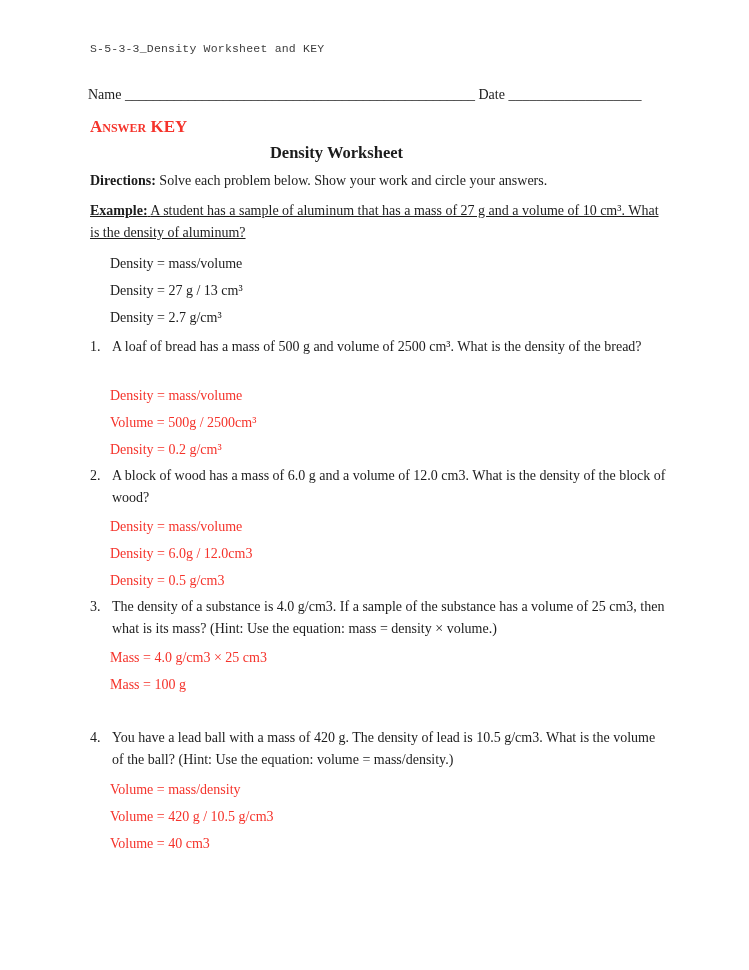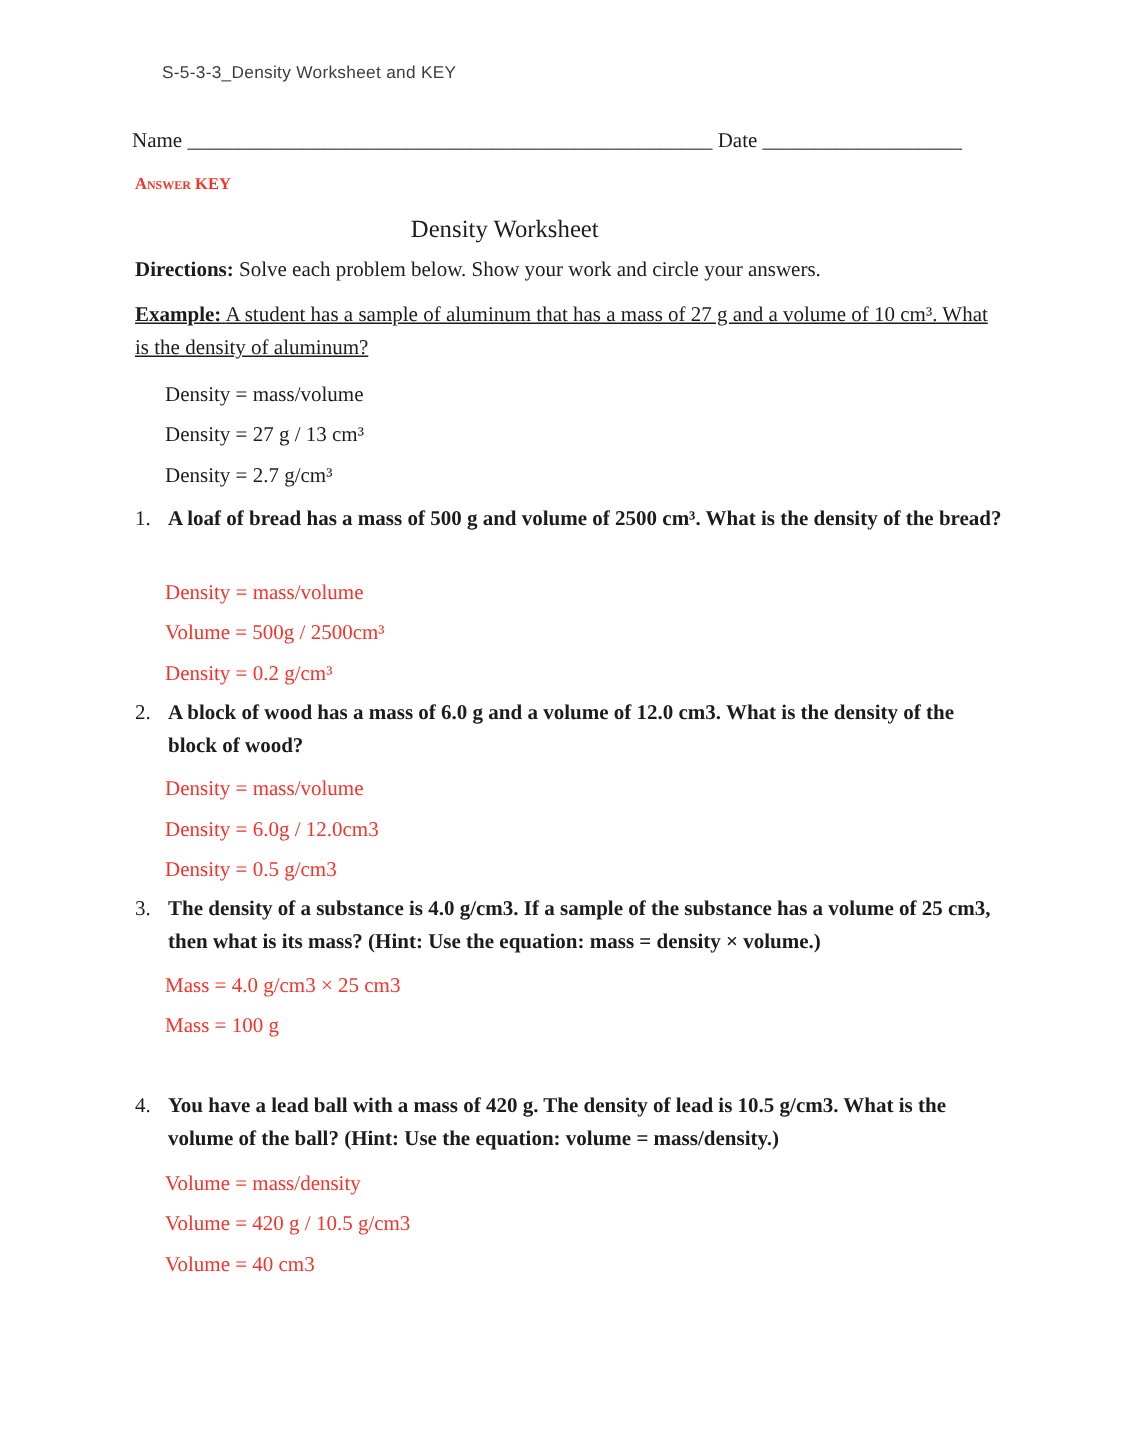--- a/index.html
+++ b/index.html
@@ -17,56 +17,56 @@
     position: relative;
     width: 749px;
     height: 970px;
     background: #ffffff;
     font-family: "Liberation Serif", serif;
     color: var(--text);
     overflow: hidden;
   }
   .doc-header {
     position: absolute;
-    left: 108px;
+    left: 90px;
     top: 41px;
-    font-family: Liberation Sans, sans-serif;
+    font-family: Liberation Mono, monospace;
     font-size: 11.5px;
     line-height: 16px;
     color: var(--header-gray);
     letter-spacing: 0.2px;
   }
   .name-date {
     position: absolute;
     left: 88px;
     top: 85px;
     font-size: 14px;
     line-height: 20px;
     white-space: nowrap;
   }
   .underline-chars {
     letter-spacing: 0px;
   }
   .answer-key {
     position: absolute;
     left: 90px;
     top: 117px;
-    font-size: 11px;
+    font-size: 17px;
     font-weight: bold;
     color: var(--answer-red);
   }
   .answer-key .sc { font-variant: small-caps; }
   .title {
     position: absolute;
     left: 0;
     top: 143px;
     width: 673px;
     text-align: center;
     font-size: 16.5px;
-    font-weight: normal;
+    font-weight: bold;
     line-height: 20px;
   }
   .directions {
     position: absolute;
     left: 90px;
     top: 170px;
     width: 580px;
     font-size: 14px;
     line-height: 22px;
   }
@@ -97,21 +97,20 @@
     width: 578px;
     font-size: 14px;
     line-height: 22px;
     display: flex;
   }
   .q-num {
     flex: 0 0 22px;
   }
   .q-text {
     flex: 1 1 auto;
-    font-weight: bold;
   }
   
   #example-solution { top: 253px; }
   #question-1 { top: 336px; }
   #answers-1  { top: 385px; }
   #question-2 { top: 465px; }
   #answers-2  { top: 516px; }
   #question-3 { top: 596px; }
   #answers-3  { top: 647px; }
   #question-4 { top: 727px; }

